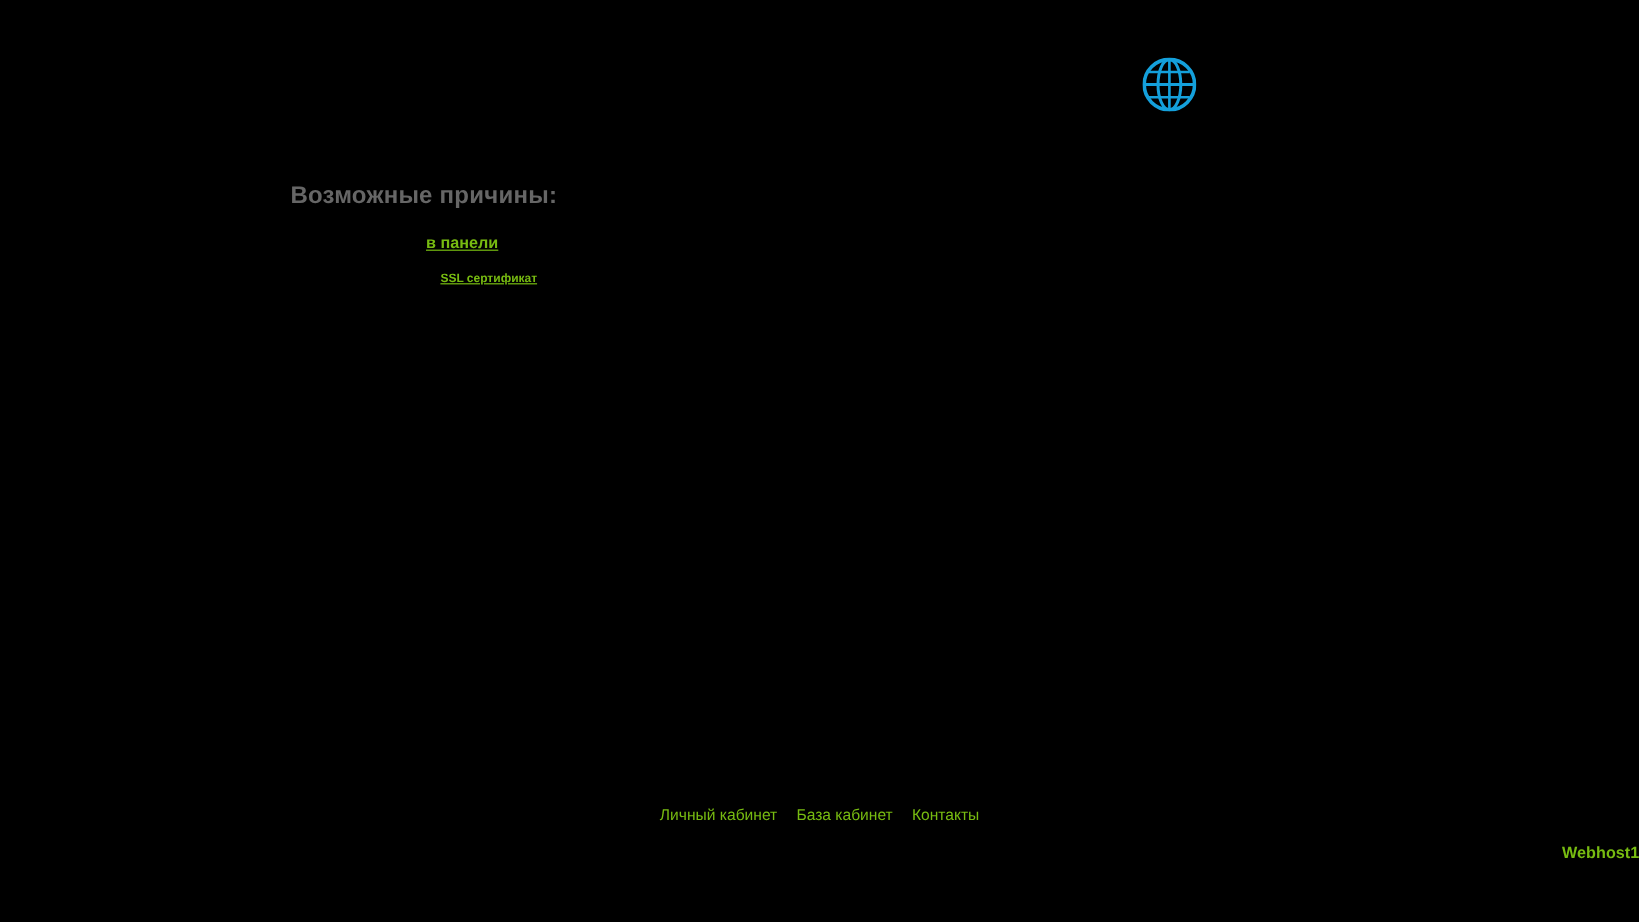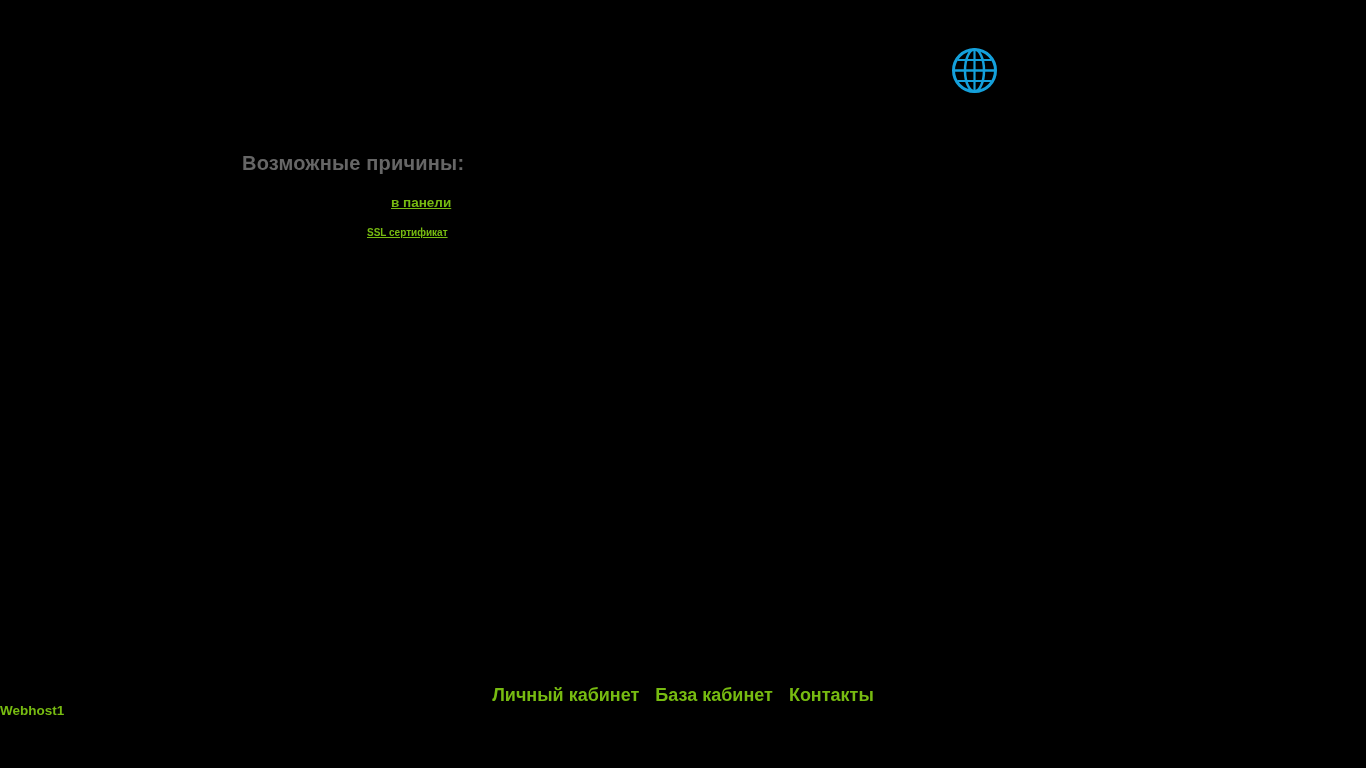--- a/index.html
+++ b/index.html
@@ -43,21 +43,20 @@
 
   
   .link-line-1 {
     position: absolute;
     left: 355px;
     top: 195px;
     font-size: 13.5px;
     font-weight: bold;
     color: #77bb11;
     white-space: nowrap;
-    margin-left: 36px;
   }
   .link-line-2 {
     position: absolute;
     left: 367px;
     top: 227px;
     font-size: 10px;
     font-weight: bold;
     color: #77bb11;
     white-space: nowrap;
   }
@@ -67,34 +66,33 @@
     position: absolute;
     left: 0;
     top: 671px;
     width: 1366px;
     display: flex;
     justify-content: center;
     align-items: baseline;
     gap: 16px;
   }
   .footer-nav a {
-    font-size: 18px;
-    font-weight: bold;
+    font-size: 13px;
+    font-weight: normal;
     color: #77bb11;
     text-decoration: none;
     white-space: nowrap;
-    margin-top: 14px;
   }
 
   .footer-brand {
     position: absolute;
     left: 0;
     top: 703px;
     width: 1366px;
-    text-align: left;
+    text-align: right;
     font-size: 13.5px;
     font-weight: bold;
     color: #77bb11;
     white-space: nowrap;
   }
 </style>
 </head>
 <body>
 
 <div class="page">

